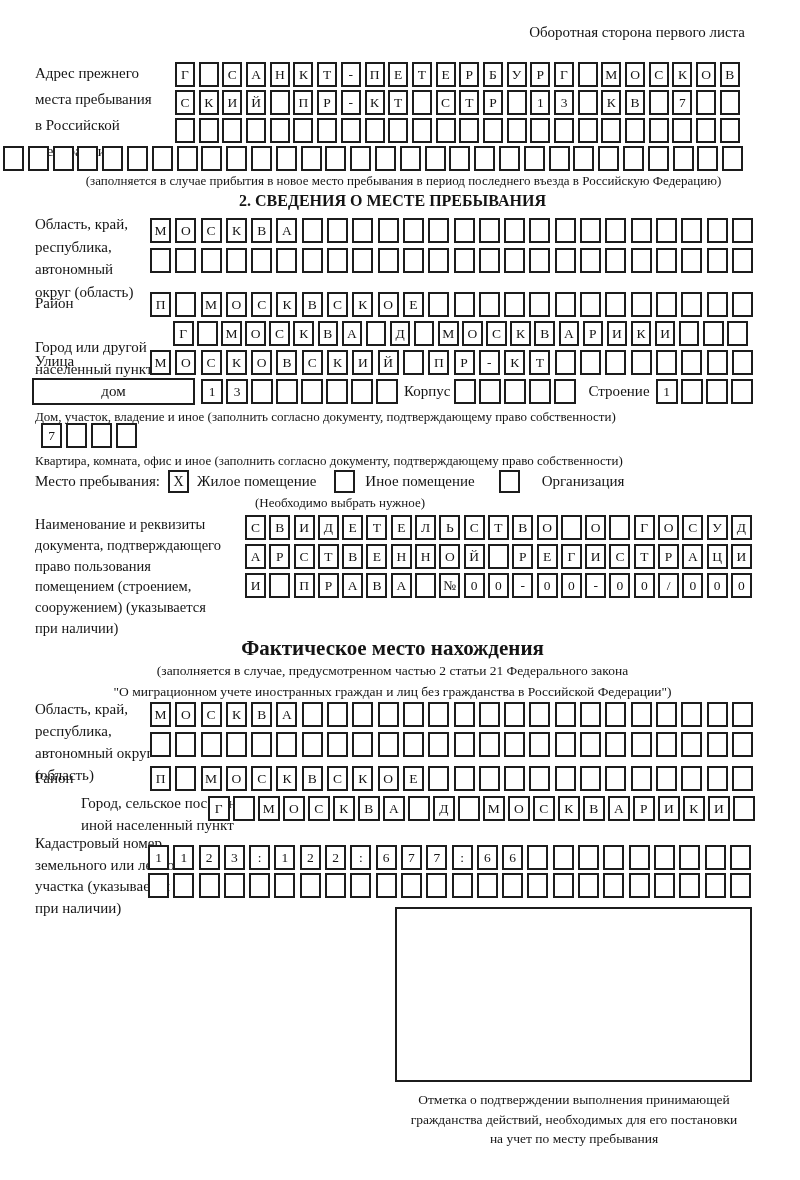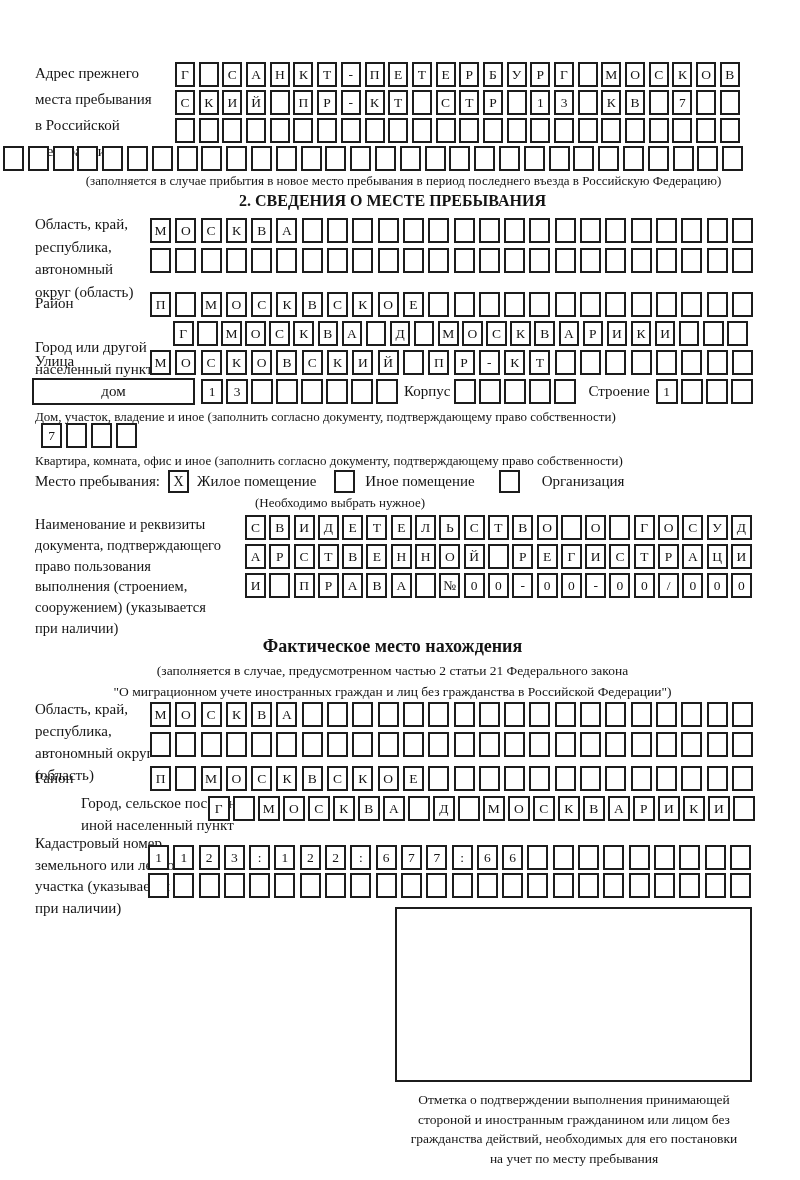--- a/index.html
+++ b/index.html
@@ -39,20 +39,21 @@
     display:flex; align-items:center; justify-content:center; font-size:14px; background:#fff;
   }
   .stamp { box-sizing:border-box; border:2px solid #1c1c1c; background:#fff; }
   .caplines { line-height:19.5px; font-size:13.5px; }
 </style>
 </head>
 <body>
 
 <div class="page">
 
+  <div class="abs" style="top:24px; left:0; width:745px; text-align:right; font-size:15px;">Оборотная сторона первого листа</div>
 
   <div class="abs lbl" style="left:35px; top:60px;">
     <div>Адрес прежнего</div>
     <div>места пребывания</div>
     <div>в Российской</div>
     <div>Федерации</div>
   </div>
   <div class="abs grid g24a" style="left:175px; top:62px;">
       <span class="cell">Г</span>
       <span class="cell"></span>
@@ -363,21 +364,21 @@
     <span class="inline-lbl" style="margin-left:10px;">Иное помещение</span>
     <span class="chk" style="margin-left:24px;"></span>
     <span class="inline-lbl" style="margin-left:22px;">Организация</span>
   </div>
   <div class="abs cap center" style="left:60px; top:495px; width:560px;">(Необходимо выбрать нужное)</div>
 
   <div class="abs lbl" style="left:35px; top:514px; line-height:20.8px; font-size:14.5px;">
     <div>Наименование и реквизиты</div>
     <div>документа, подтверждающего</div>
     <div>право пользования</div>
-    <div>выполнения (строением,</div>
+    <div>помещением (строением,</div>
     <div>сооружением) (указывается</div>
     <div>при наличии)</div>
   </div>
   <div class="abs grid g21" style="left:245px; top:515px;">
       <span class="cell">С</span>
       <span class="cell">В</span>
       <span class="cell">И</span>
       <span class="cell">Д</span>
       <span class="cell">Е</span>
       <span class="cell">Т</span>
@@ -437,21 +438,21 @@
       <span class="cell">0</span>
       <span class="cell">-</span>
       <span class="cell">0</span>
       <span class="cell">0</span>
       <span class="cell">/</span>
       <span class="cell">0</span>
       <span class="cell">0</span>
       <span class="cell">0</span>
     </div>
 
-  <div class="abs center" style="top:636px; left:0; width:785px; font-weight:bold; font-size:18px;">Фактическое место нахождения</div>
+  <div class="abs center" style="top:636px; left:0; width:785px; font-weight:bold; font-size:21px;">Фактическое место нахождения</div>
   <div class="abs cap center" style="top:663px; left:0; width:785px; font-size:13.5px;">(заполняется в случае, предусмотренном частью 2 статьи 21 Федерального закона</div>
   <div class="abs cap center" style="top:684px; left:0; width:785px; font-size:13.5px;">"О миграционном учете иностранных граждан и лиц без гражданства в Российской Федерации")</div>
 
   <div class="abs lbl" style="left:35px; top:698px; line-height:22px;">
     <div>Область, край,</div>
     <div>республика,</div>
     <div>автономный округ</div>
     <div>(область)</div>
   </div>
   <div class="abs grid g24b" style="left:150px; top:702px;">
@@ -619,18 +620,17 @@
       <span class="cell"></span>
       <span class="cell"></span>
       <span class="cell"></span>
       <span class="cell"></span>
       <span class="cell"></span>
     </div>
 
   <div class="abs stamp" style="left:395px; top:907px; width:357px; height:175px;"></div>
   <div class="abs caplines center" style="left:360px; top:1090px; width:428px;">
     <div>Отметка о подтверждении выполнения принимающей</div>
-    <div>стороной и иностранным гражданином или лицом без</div>
     <div>гражданства действий, необходимых для его постановки</div>
     <div>на учет по месту пребывания</div>
   </div>
 
 </div>
 
 </body></html>

